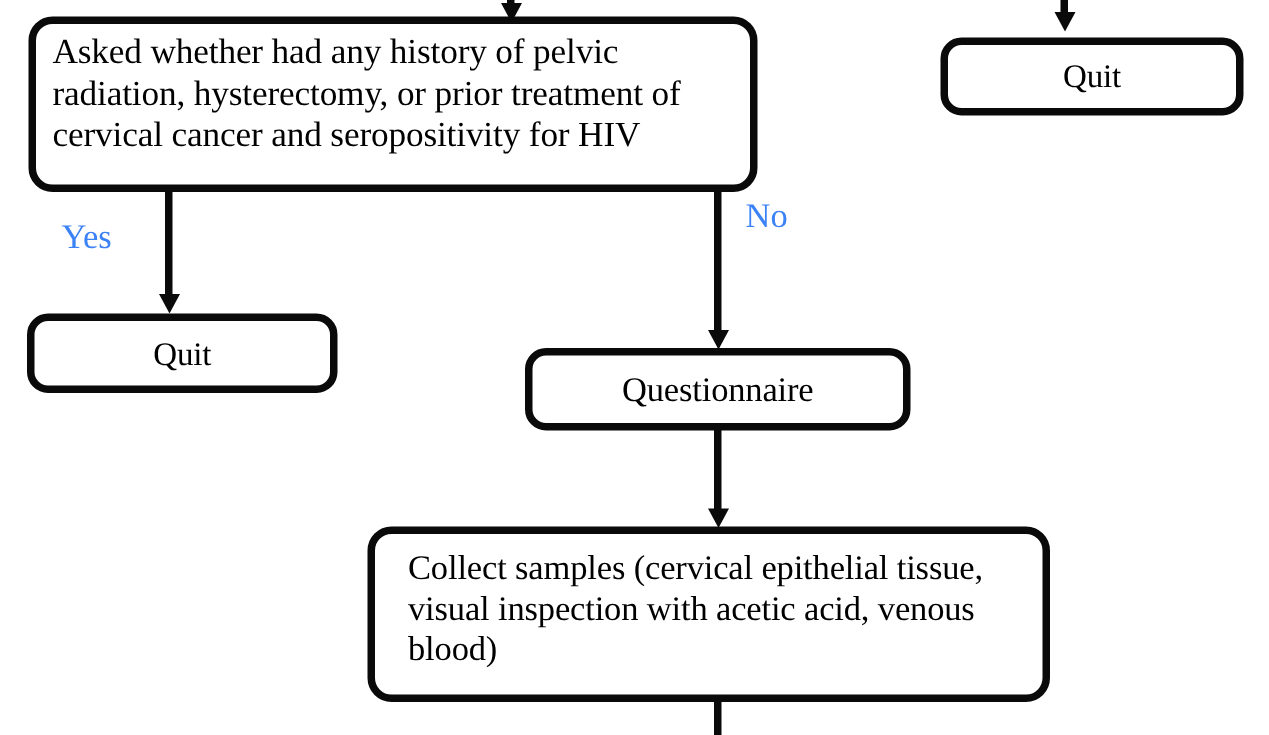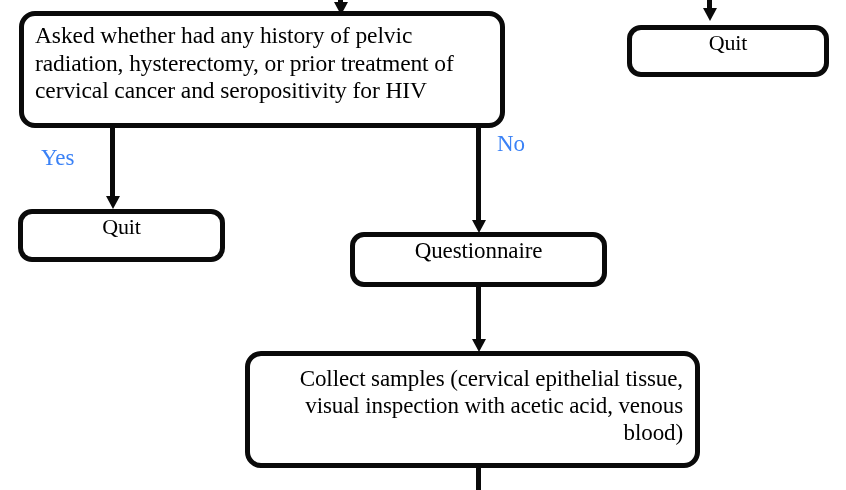--- a/index.html
+++ b/index.html
@@ -17,20 +17,21 @@
     font-family: "Liberation Serif", "DejaVu Serif", serif;
     color: #000000;
   }
   .node {
     position: absolute;
     box-sizing: border-box;
     background: #ffffff;
     border: 5px solid #0a0a0a;
     border-radius: 14px;
     display: flex;
+    align-items: center;
     z-index: 3;
   }
   .node .node-text {
     display: block;
     width: 100%;
     line-height: 1.18;
     letter-spacing: -0.1px;
   }
   .node.multiline {
     align-items: flex-start;
@@ -70,21 +71,21 @@
     width: 257px; height: 55px;
     padding: 0 0;
   }
   #node-questionnaire .node-text { font-size: 23px; }
 
   #node-collect-samples {
     left: 245px; top: 351px;
     width: 455px; height: 117px;
     padding: 9px 12px 6px 22px;
   }
-  #node-collect-samples .node-text { font-size: 23px; text-align: right; }
+  #node-collect-samples .node-text { font-size: 23px; }
 
   
   .conn-line {
     position: absolute;
     background: #0a0a0a;
     z-index: 1;
   }
   .conn-arrowhead {
     position: absolute;
     width: 0;

